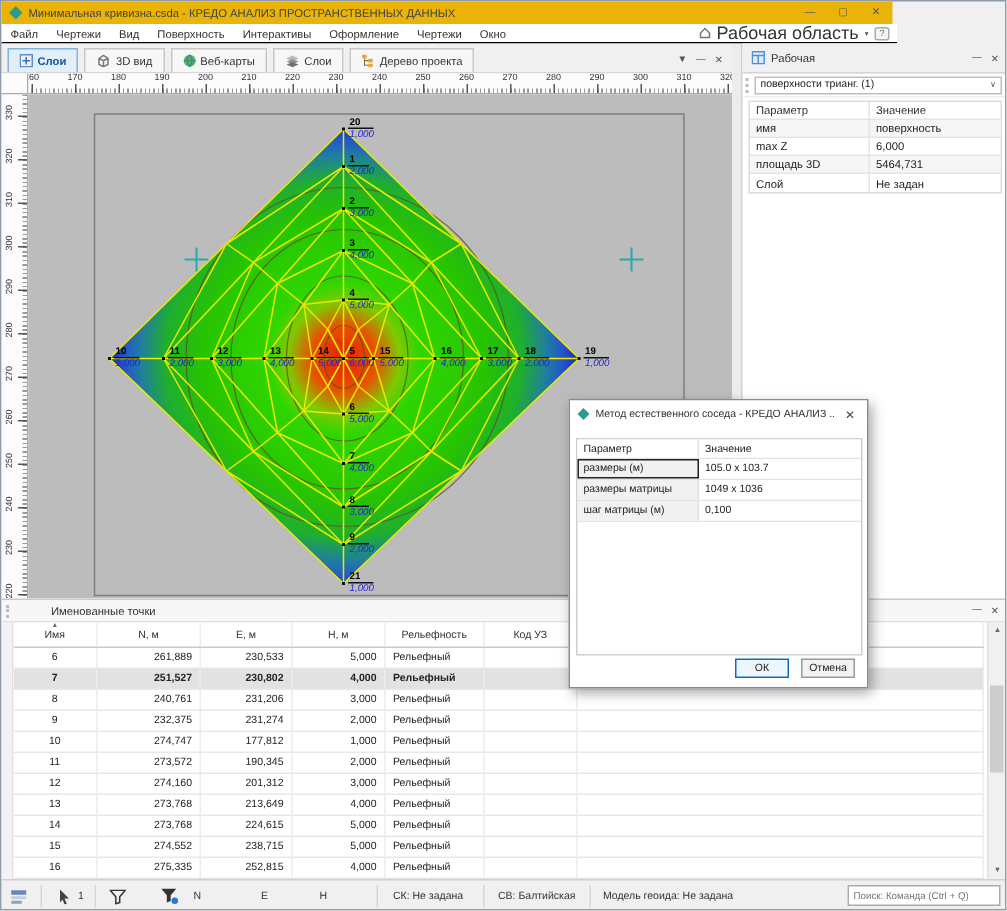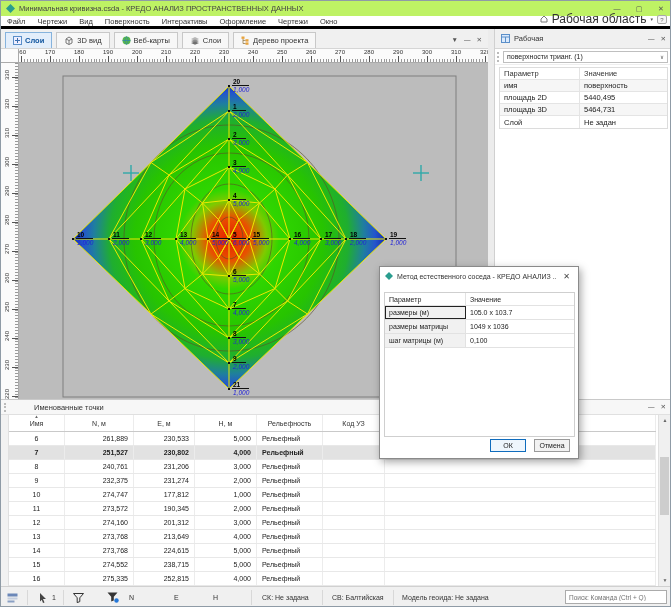--- a/index.html
+++ b/index.html
@@ -1,28 +1,28 @@
 <!DOCTYPE html>
 <html><head>
 <meta charset="utf-8">
 <style>
   * { box-sizing: border-box; margin: 0; padding: 0; }
   html,body { background:#dcdcdc; }
   body { font-family: "Liberation Sans", sans-serif; }
   #app { position:relative; width:671px; height:607px; background:#f0f0f0; border:1px solid #8f9ba6; overflow:hidden; font-size:7.5px; color:#222; }
 
   
-  #titlebar { position:absolute; left:0; top:0; width:671px; height:15px; background:#bef264; display:flex; align-items:center; }
+  #titlebar { position:absolute; left:0; top:0; width:594px; height:15px; background:#eab308; display:flex; align-items:center; }
   #titlebar .ttext { margin-left:4px; font-size:7.5px; color:#444; flex:1; white-space:nowrap; overflow:hidden; }
   .winbtns { display:flex; }
   .winbtn { width:22px; height:14px; text-align:center; font-size:7px; color:#555; line-height:14px; }
   #appicon { margin-left:5px; }
 
   
-  #menubar { position:absolute; left:0; top:15px; width:671px; height:13px; background:#fff; border-bottom:3px solid #000000; display:flex; align-items:flex-end; }
+  #menubar { position:absolute; left:0; top:15px; width:597px; height:13px; background:#fff; border-bottom:1px solid #000000; display:flex; align-items:center; }
   .menuitem { padding:0 6px; font-size:7.5px; color:#333; }
   #menuright { margin-left:auto; display:flex; align-items:center; gap:4px; padding-right:5px; }
   #workspace { font-size:12px; color:#333; }
   .helpbox { width:10px; height:9px; border:1px solid #aaa; border-radius:2px; font-size:6px; color:#666; text-align:center; line-height:8px; background:#f5f5f5; }
 
   
   #tabrow { position:absolute; left:0; top:28px; width:487px; height:20px; background:#f0f0f0; border-bottom:1px solid #d5d5d5; display:flex; align-items:flex-end; }
   .tab { display:flex; align-items:center; gap:3px; height:16px; margin-left:4px; padding:0 7px; border:1px solid #c8c8c8; border-bottom:none; background:#f7f7f7; color:#333; font-size:7.5px; white-space:nowrap; }
   .tab.active { background:#e3eefb; border-color:#86b3dd; color:#10549e; font-weight:bold; }
   #tabctrls { margin-left:auto; display:flex; gap:6px; padding:0 6px 4px 0; color:#555; font-size:6.5px; }
@@ -433,22 +433,22 @@
     <div class="ptable" id="ptable">
         <div class="prow hdr">
           <div class="c1">Параметр</div>
           <div class="c2">Значение</div>
         </div>
         <div class="prow">
           <div class="c1">имя</div>
           <div class="c2">поверхность</div>
         </div>
         <div class="prow">
-          <div class="c1">площадь 2D</div>
-          <div class="c2">5440,495</div>
+          <div class="c1">max Z</div>
+          <div class="c2">6,000</div>
         </div>
         <div class="prow">
           <div class="c1">площадь 3D</div>
           <div class="c2">5464,731</div>
         </div>
         <div class="prow">
           <div class="c1">Слой</div>
           <div class="c2">Не задан</div>
         </div>
       </div>

